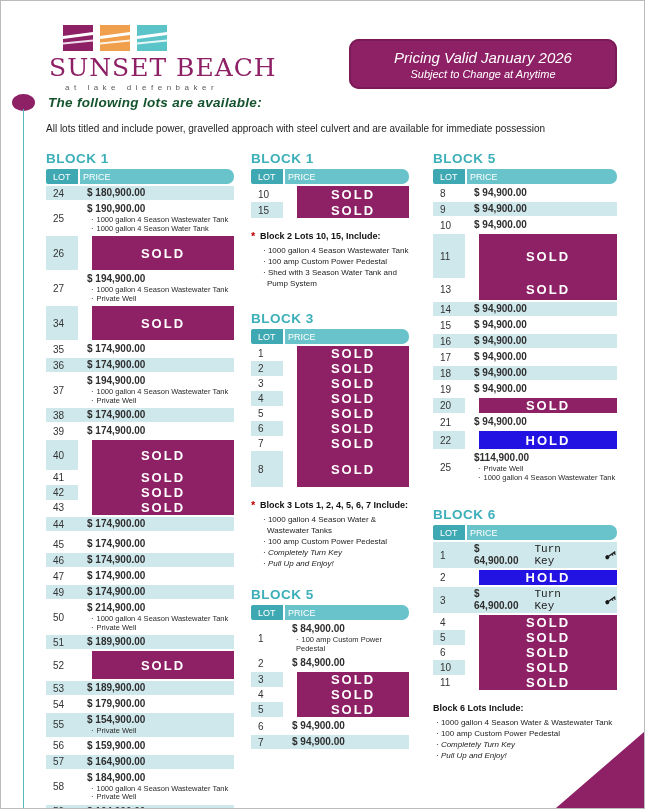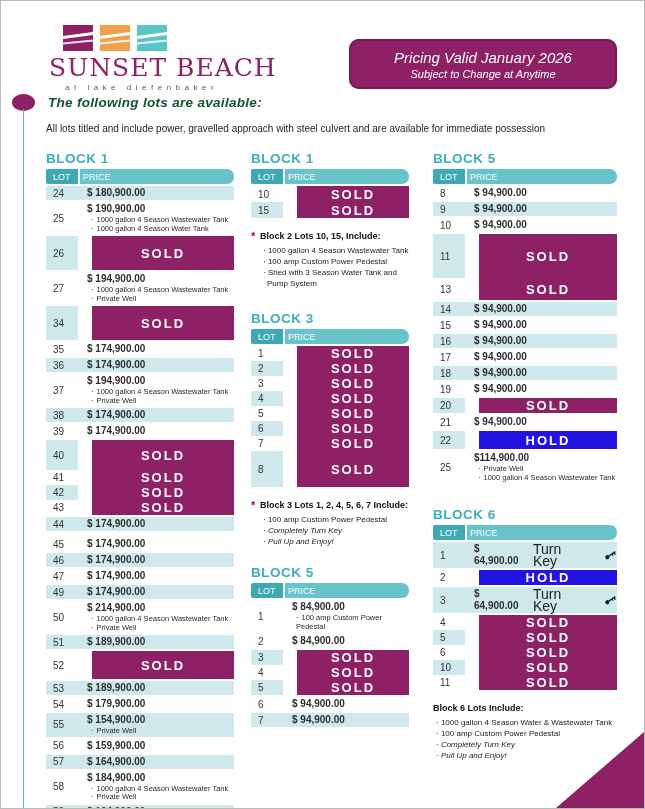--- a/index.html
+++ b/index.html
@@ -40,21 +40,21 @@
   .row { display:flex; margin-bottom:2px; min-height:12px; }
   .row.m { margin-bottom:0; }
   .lot { width:32px; flex:none; font-size:10px; color:#333; display:flex; align-items:center; padding-left:7px; }
   .teal { background:#cfe8ec; }
   .white { background:#ffffff; }
   .pcell { flex:1; display:flex; flex-direction:column; justify-content:center; padding:1px 0 1px 9px; }
   .status { margin-left:14px; align-items:center; justify-content:center; padding:0; color:#fff; font-weight:bold; font-size:13px; letter-spacing:2px; display:flex; flex-direction:row; }
   .sold { background:#8e2066; }
   .hold { background:#2313e3; }
   .price-line { font-size:10px; color:#2f2f2f; font-weight:bold; display:flex; align-items:center; line-height:12px; }
-  .tag { font-size:14px; font-weight:normal; color:#222; margin-left:10px; margin-right:17px; }
+  .tag { font-size:11px; font-weight:normal; color:#222; margin-left:10px; margin-right:17px;font-family:Liberation Mono, monospace; }
   .keyicon { display:inline-flex; transform:rotate(-35deg); margin-left:2px; }
   .bullets { margin-top:1px; }
   .bullet { font-size:7.5px; color:#2a2a2a; line-height:8.5px; padding-left:4px; font-weight:normal; }
   .bullet .bdot { margin-right:3px; }
 
   .note { position:relative; margin-top:13px; padding-left:9px; }
   .note.noast { padding-left:0; }
   .ast { position:absolute; left:0; top:-1px; color:#bb0000; font-weight:bold; font-size:11px; }
   .note-title { font-size:9px; font-weight:bold; color:#111; margin-bottom:4px; }
   .note-item { font-size:8px; color:#222; line-height:11px; padding-left:7px; text-indent:-4px; }
@@ -383,20 +383,21 @@
             <div class="lot white">7</div>
             <div class="pcell status sold">SOLD</div>
           </div>
           <div class="row" style="min-height: 36px;">
             <div class="lot teal">8</div>
             <div class="pcell status sold">SOLD</div>
           </div>
           <div class="note">
             <span class="ast">*</span>
             <div class="note-title">Block 3 Lots 1, 2, 4, 5, 6, 7 Include:</div>
+            <div class="note-item">· 1000 gallon 4 Season Water &amp; Wastewater Tanks</div>
             <div class="note-item">· 100 amp Custom Power Pedestal</div>
             <div class="note-item it">· Completely Turn Key</div>
             <div class="note-item it">· Pull Up and Enjoy!</div>
           </div>
         </div>
         <div class="section" style="margin-top: 18px;">
           <div class="block-title">BLOCK 5</div>
           <div class="thead">
             <div class="h-lot">LOT</div>
             <div class="h-price">PRICE</div>

